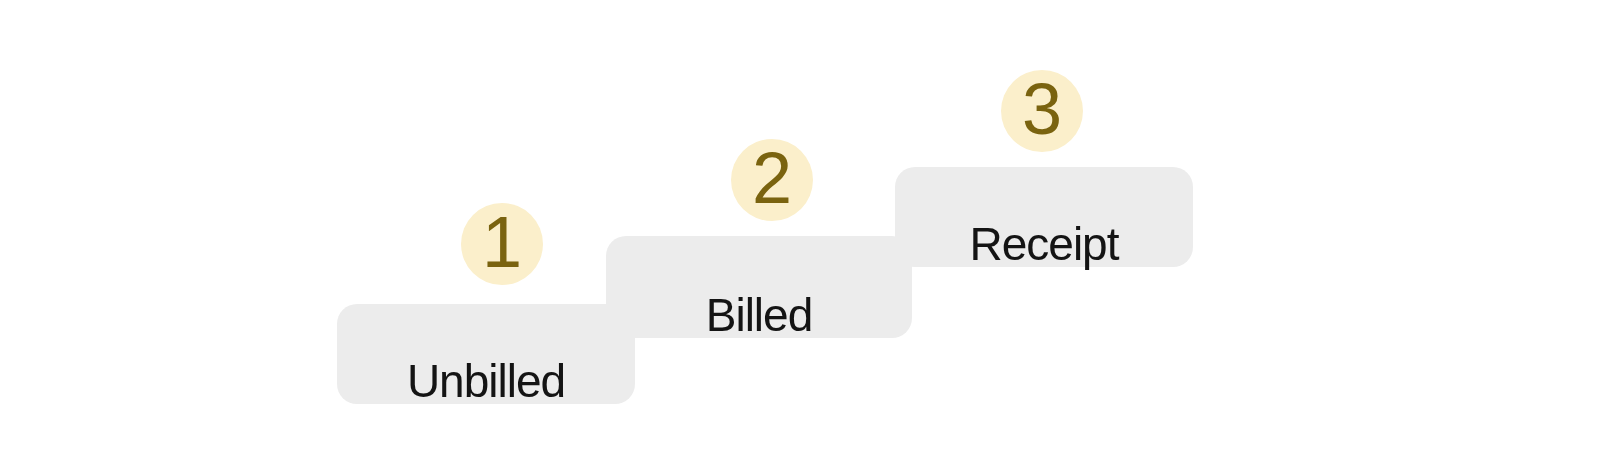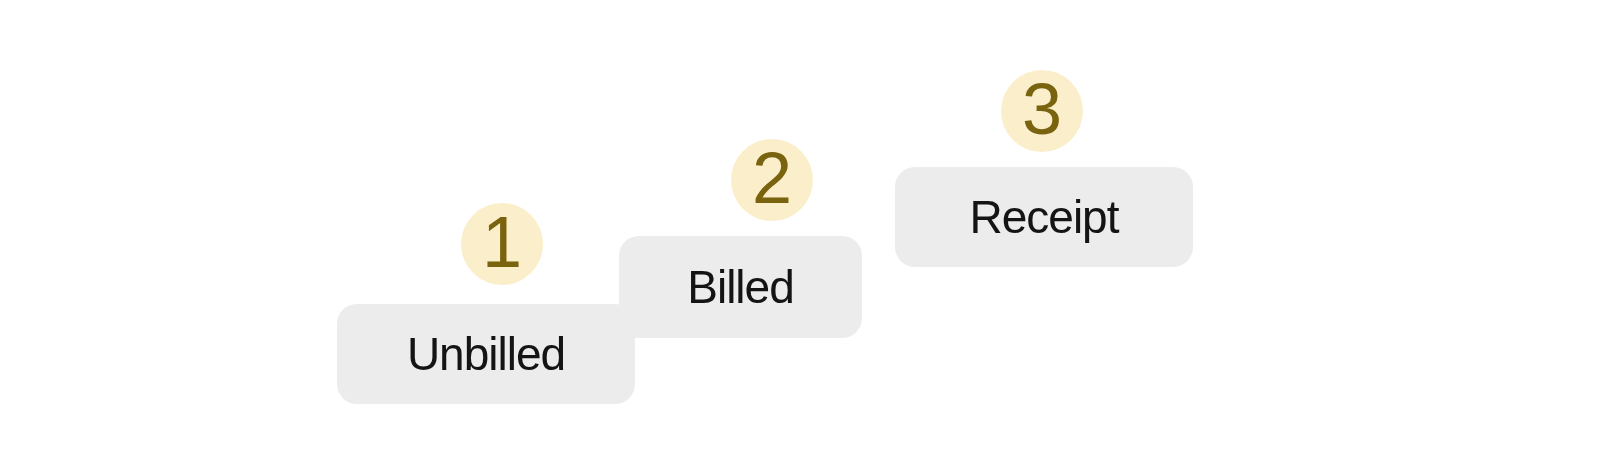--- a/index.html
+++ b/index.html
@@ -13,21 +13,21 @@
     height: 474px;
     background: #ffffff;
     overflow: hidden;
     font-family: "Liberation Sans", sans-serif;
   }
   .step-box {
     position: absolute;
     background: #ececec;
     border-radius: 20px;
     display: flex;
-    align-items: center;
+    align-items: flex-end;
     justify-content: center;
   }
   .step-label {
     color: #141414;
     font-size: 46px;
     font-weight: 400;
     letter-spacing: -1px;
     line-height: 1;
     white-space: nowrap;
   }
@@ -43,21 +43,21 @@
   }
   .num-text {
     color: #7a630f;
     font-size: 72px;
     font-weight: 200;
     line-height: 1;
     transform: translateY(-2px);
   }
   
   .box-1 { left: 337px; top: 304px; width: 298px; height: 100px; }
-  .box-2 { left: 619px; top: 236px; width: 243px; height: 102px; }
+  .box-2 { left: 606px; top: 236px; width: 306px; height: 102px; }
   .box-3 { left: 895px; top: 167px; width: 298px; height: 100px; }
   .badge-1 { left: 461px; top: 203px; }
   .badge-2 { left: 731px; top: 139px; }
   .badge-3 { left: 1001px; top: 70px; }
 </style>
 </head>
 <body>
 
 <div class="canvas">
 

